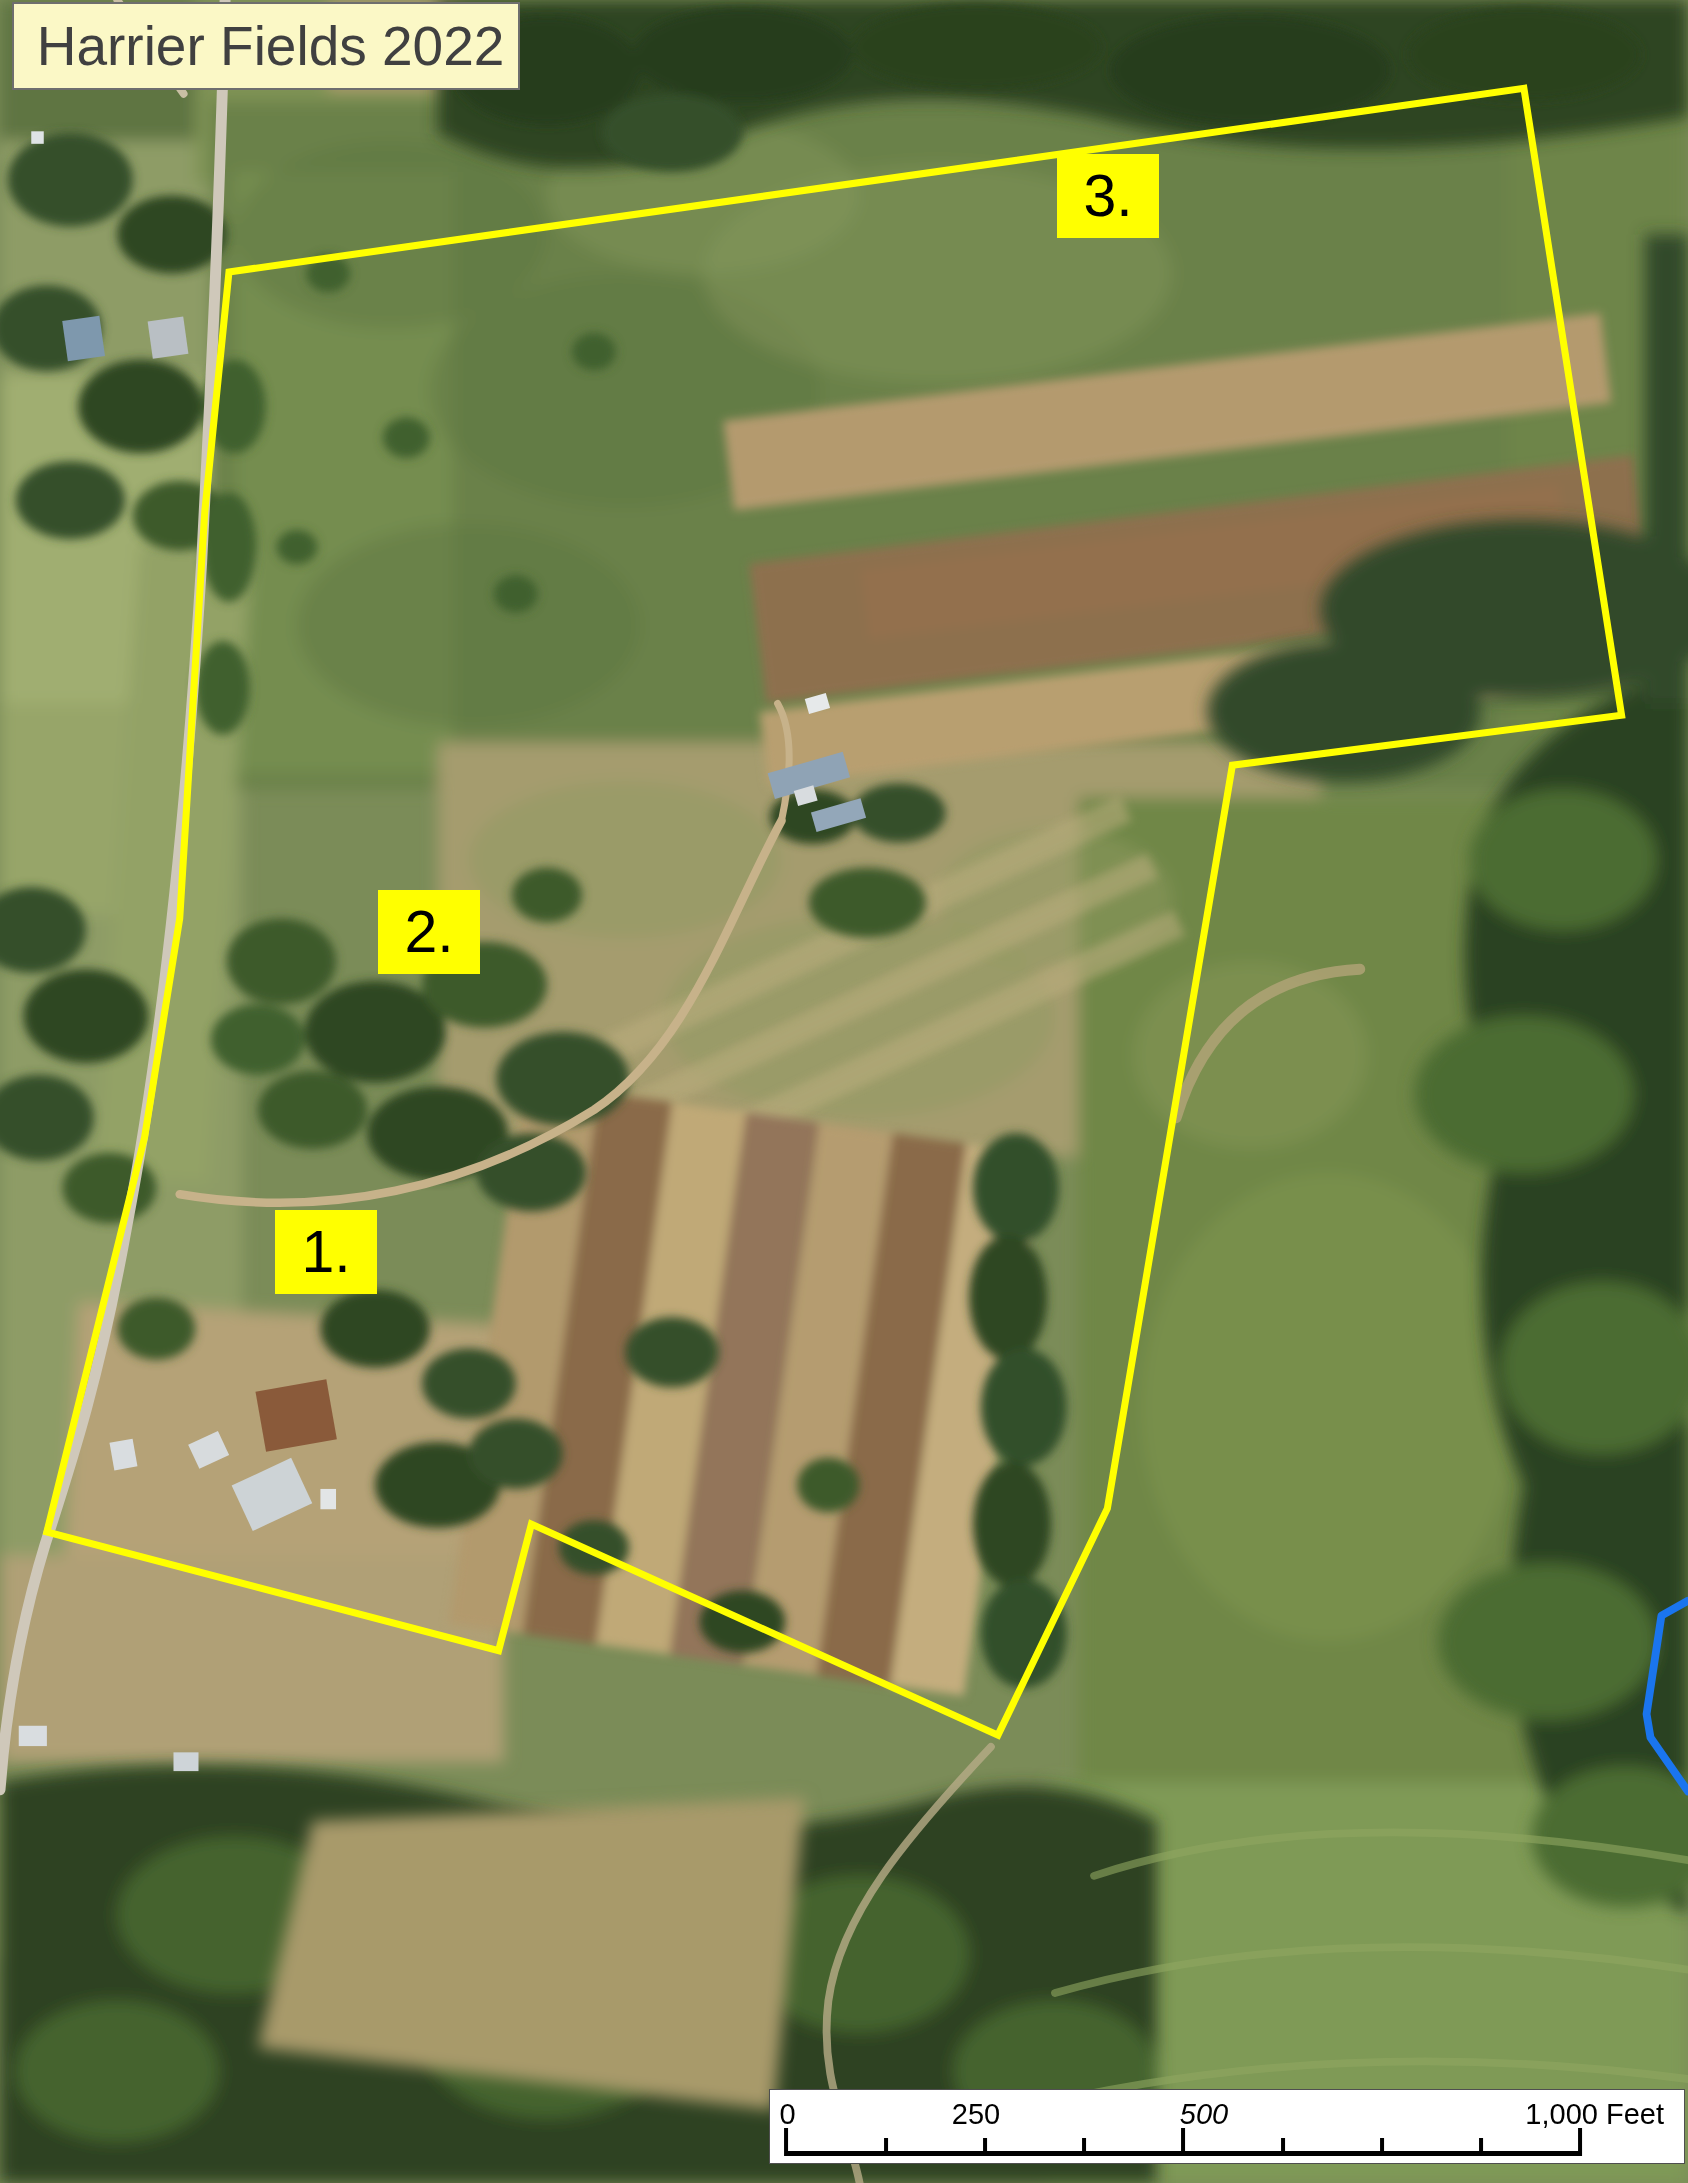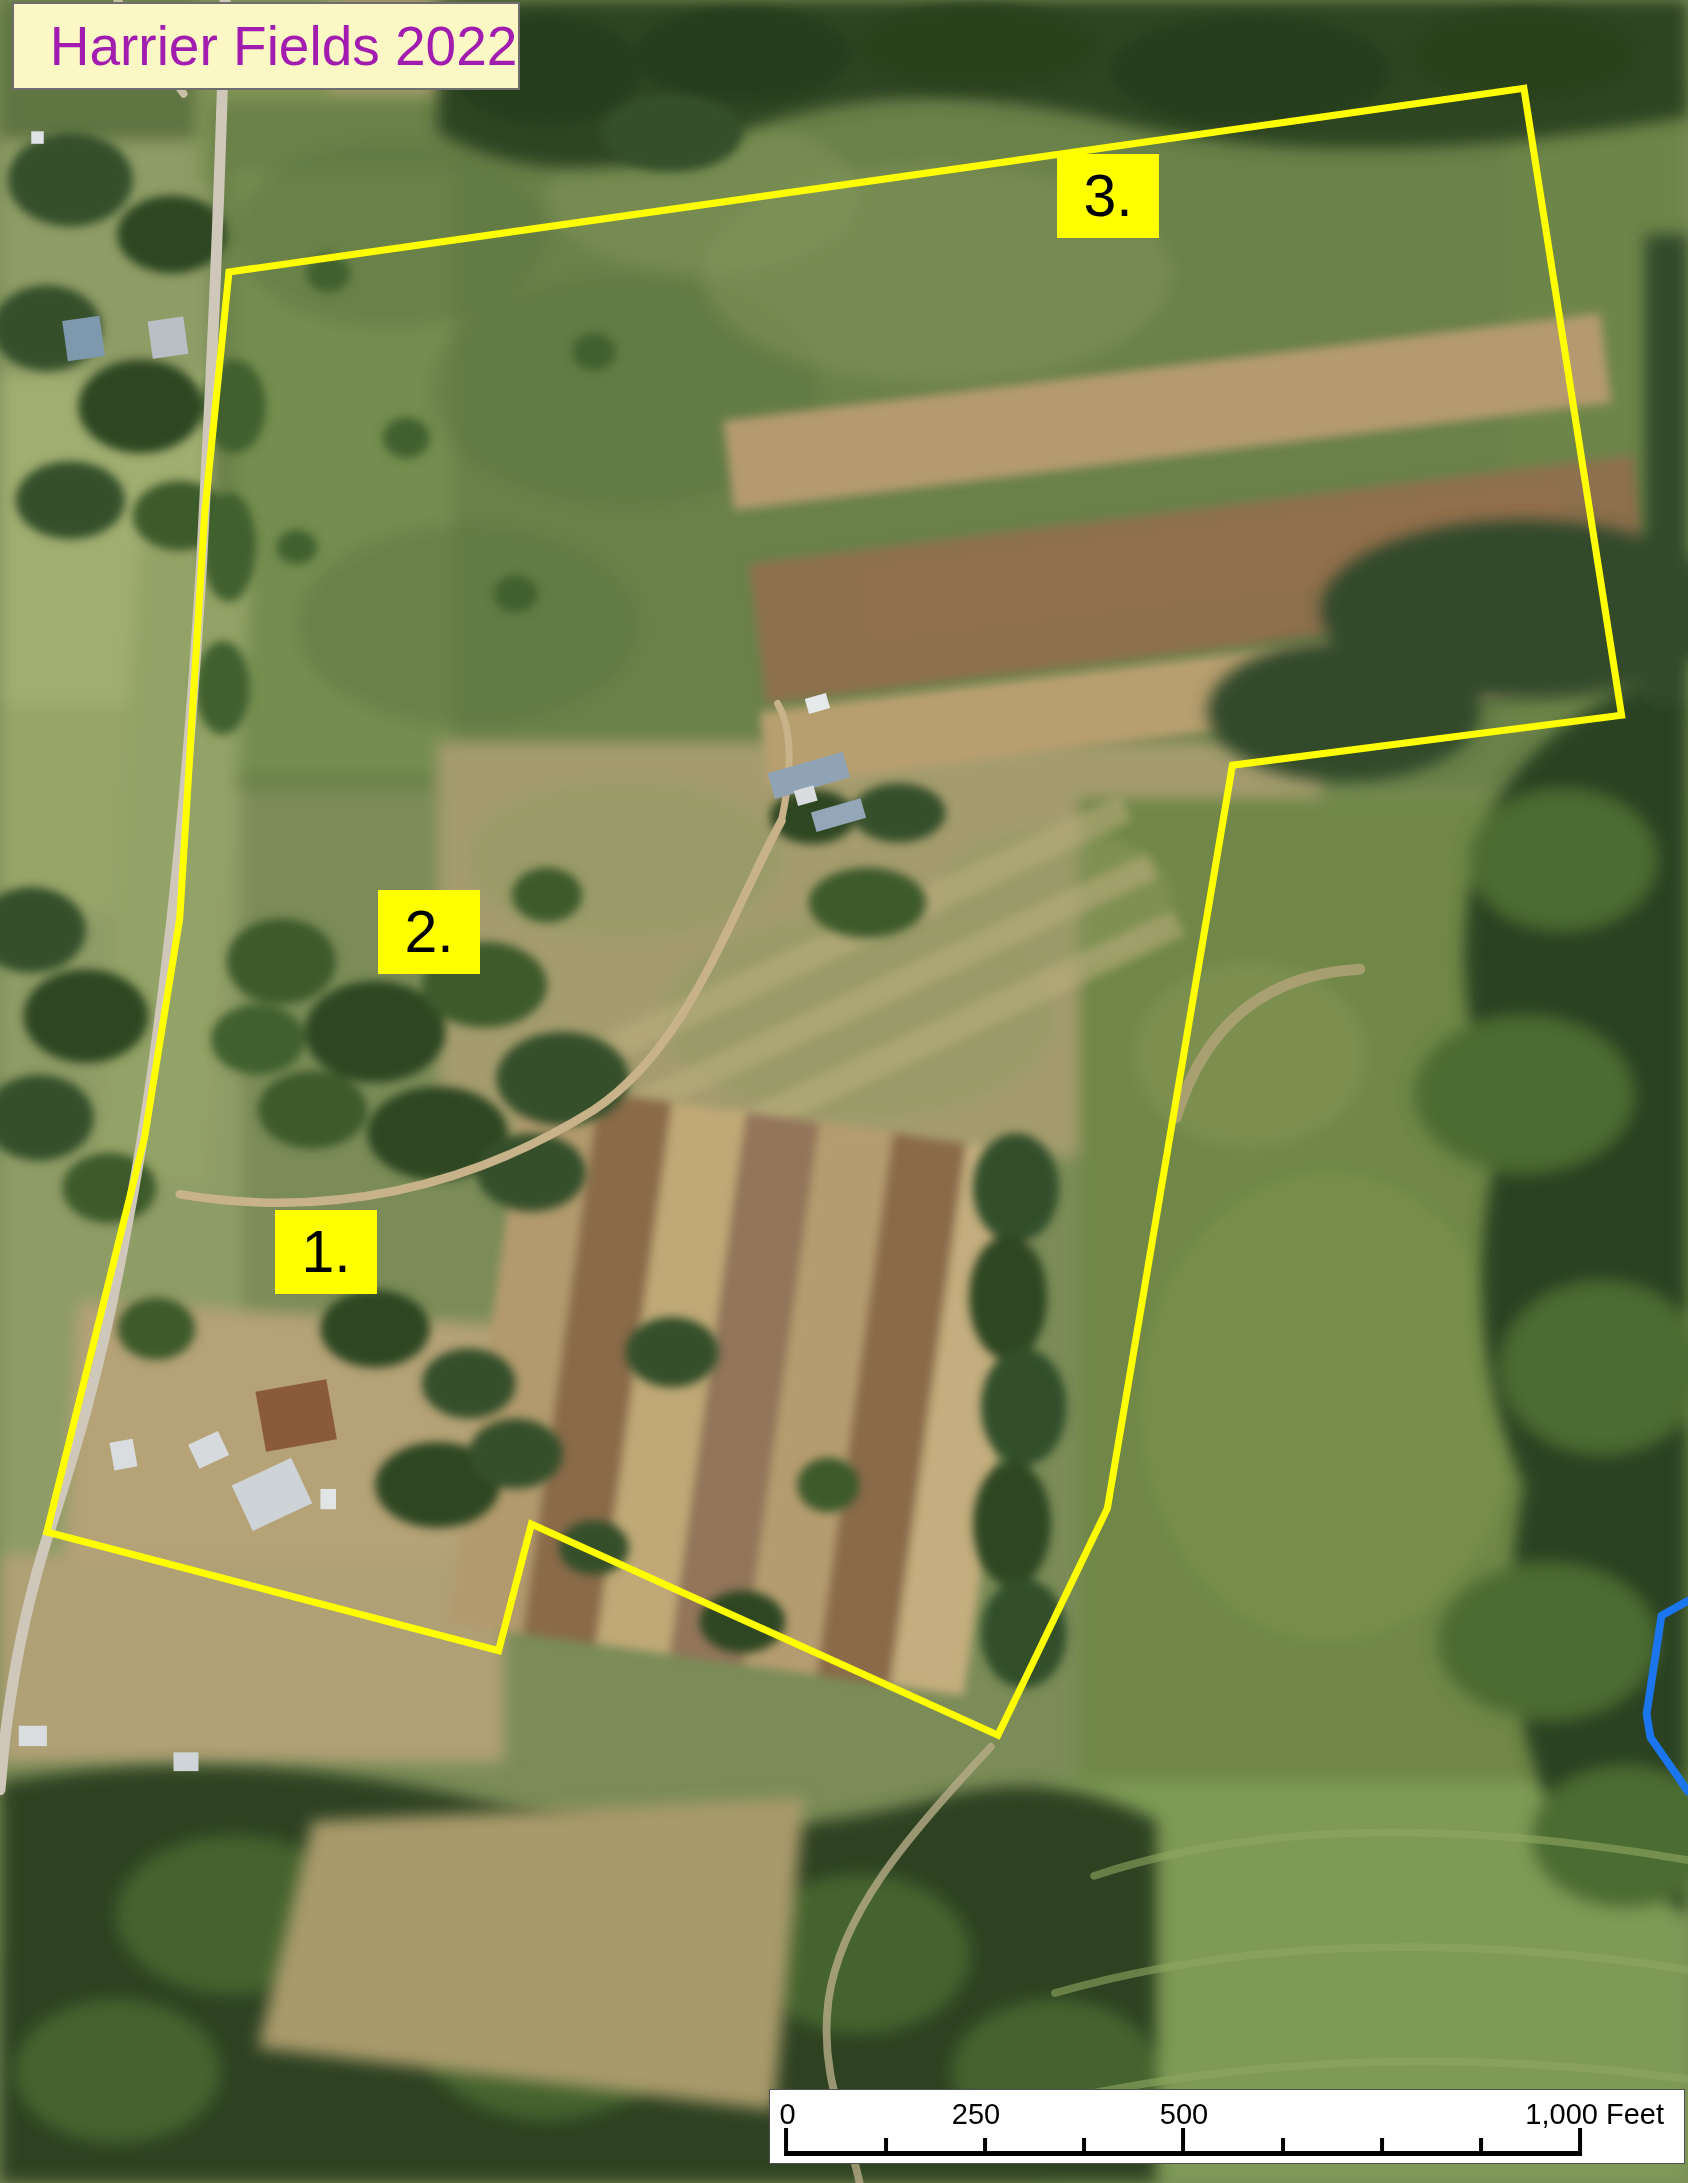--- a/index.html
+++ b/index.html
@@ -2,34 +2,34 @@
 <html style="font-size:12.5px"><head>
 <meta charset="utf-8">
 <style>
   html,body{margin:0;padding:0;width:1688px;height:2183px;background:#76895a;
     font-family:"Liberation Sans", sans-serif;}
   #stage{position:relative;width:1688px;height:2183px;overflow:hidden;}
   #aerial{position:absolute;left:0;top:0;width:1688px;height:2183px;}
 
   .overlay{position:absolute;box-sizing:border-box;}
   #map-title{left:11.7px;top:2.3px;width:508px;height:88px;background:#fbf8c6;
-    border:2.3px solid #6e6e6e;color:#a21caf;font-size:55px;display:flex;
-    align-items:center;padding-left:36px;letter-spacing:0px;}
+    border:2.3px solid #6e6e6e;color:#404040;font-size:55px;display:flex;
+    align-items:center;padding-left:23px;letter-spacing:0px;}
   .ann{background:#ffff00;color:#000;width:102px;height:84px;font-size:59px;
     display:flex;align-items:center;justify-content:center;line-height:1;}
   #ann-1{left:275px;top:1210px;}
   #ann-2{left:378px;top:890px;}
   #ann-3{left:1057px;top:154px;}
 
   #scalebar{left:769px;top:2089px;width:916px;height:75px;background:#ffffff;
     border:1.6px solid #4f4f4f;color:#000;}
   #scalebar .lbl{position:absolute;top:7.8px;font-size:29px;white-space:nowrap;}
   #sb-l0{left:9.4px;}
   #sb-l250{left:206px;transform:translateX(-50%);}
-  #sb-l500{left:414px;transform:translateX(-50%);}
+  #sb-l500{left:434px;transform:translateX(-50%);font-style:italic;}
   #sb-l1000{right:20px;}
   #sb-ticks{position:absolute;left:16.4px;width:794px;bottom:7px;height:33px;}
   #sb-ticks .base{position:absolute;left:0;right:0;bottom:0;height:5.5px;background:#000;}
   #sb-ticks .t{position:absolute;bottom:0;width:3.9px;background:#000;transform:translateX(-50%);}
   #sb-ticks .t.maj{height:28px;}
   #sb-ticks .t.min{height:18px;}
 </style>
 </head>
 <body>
 

